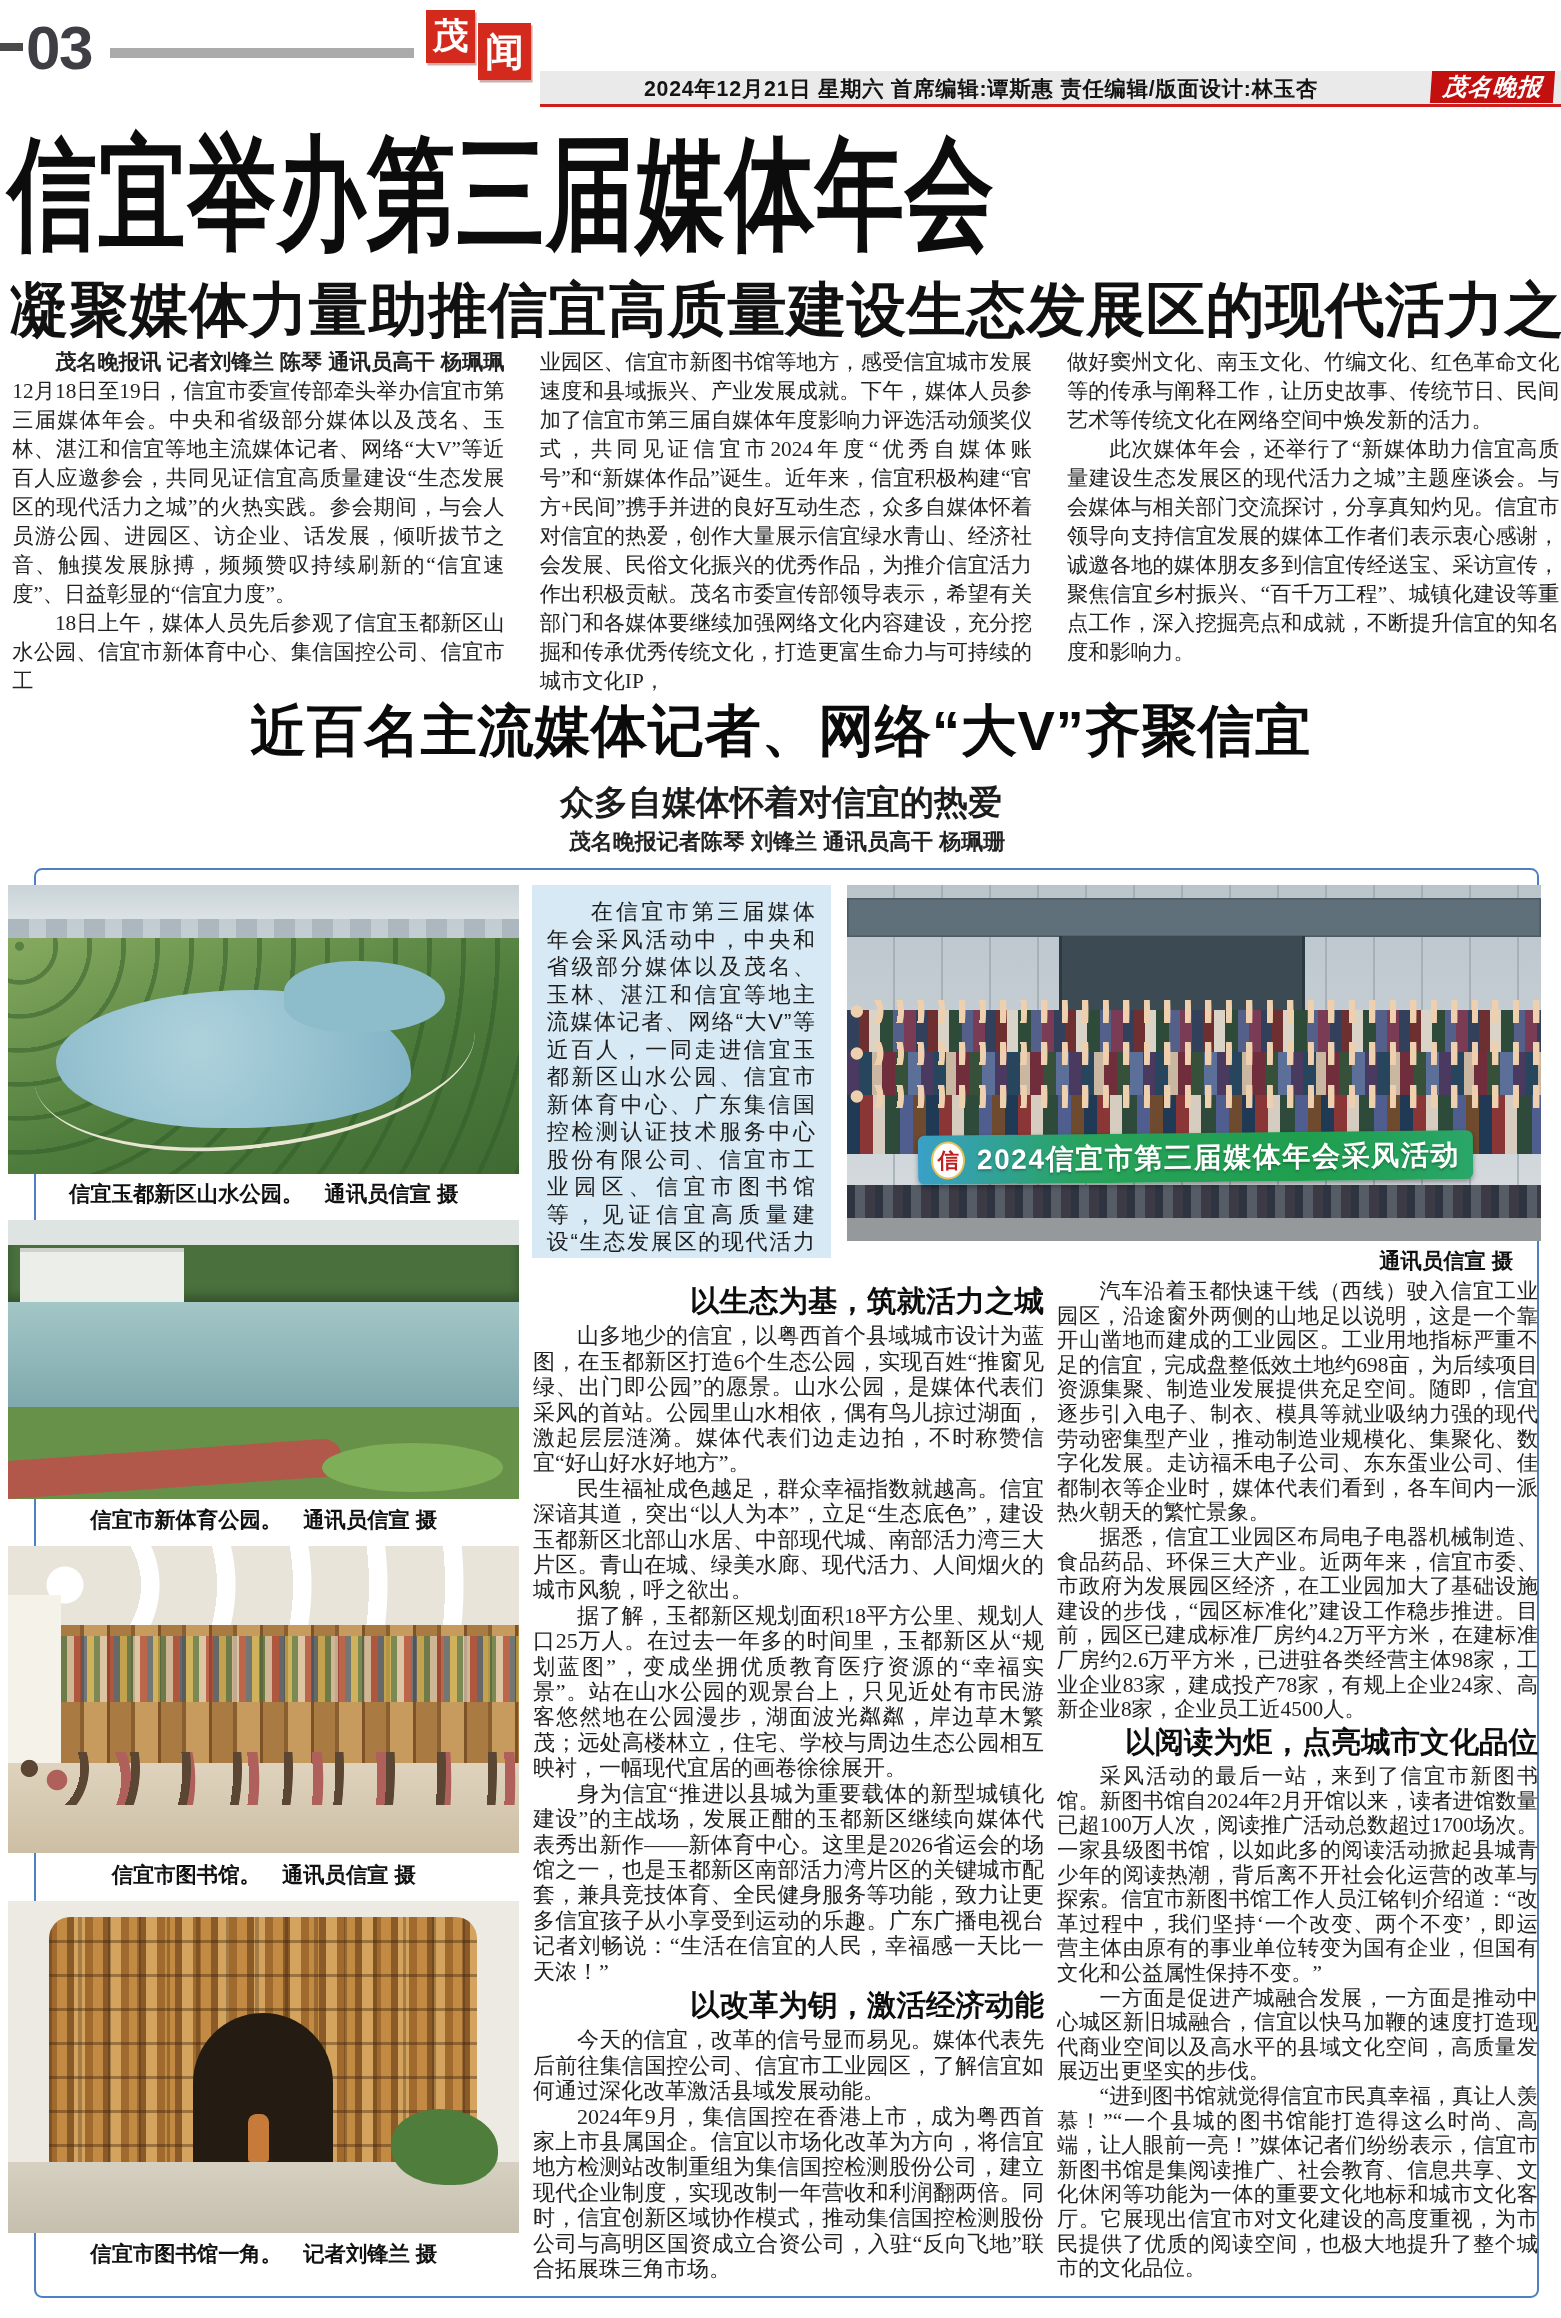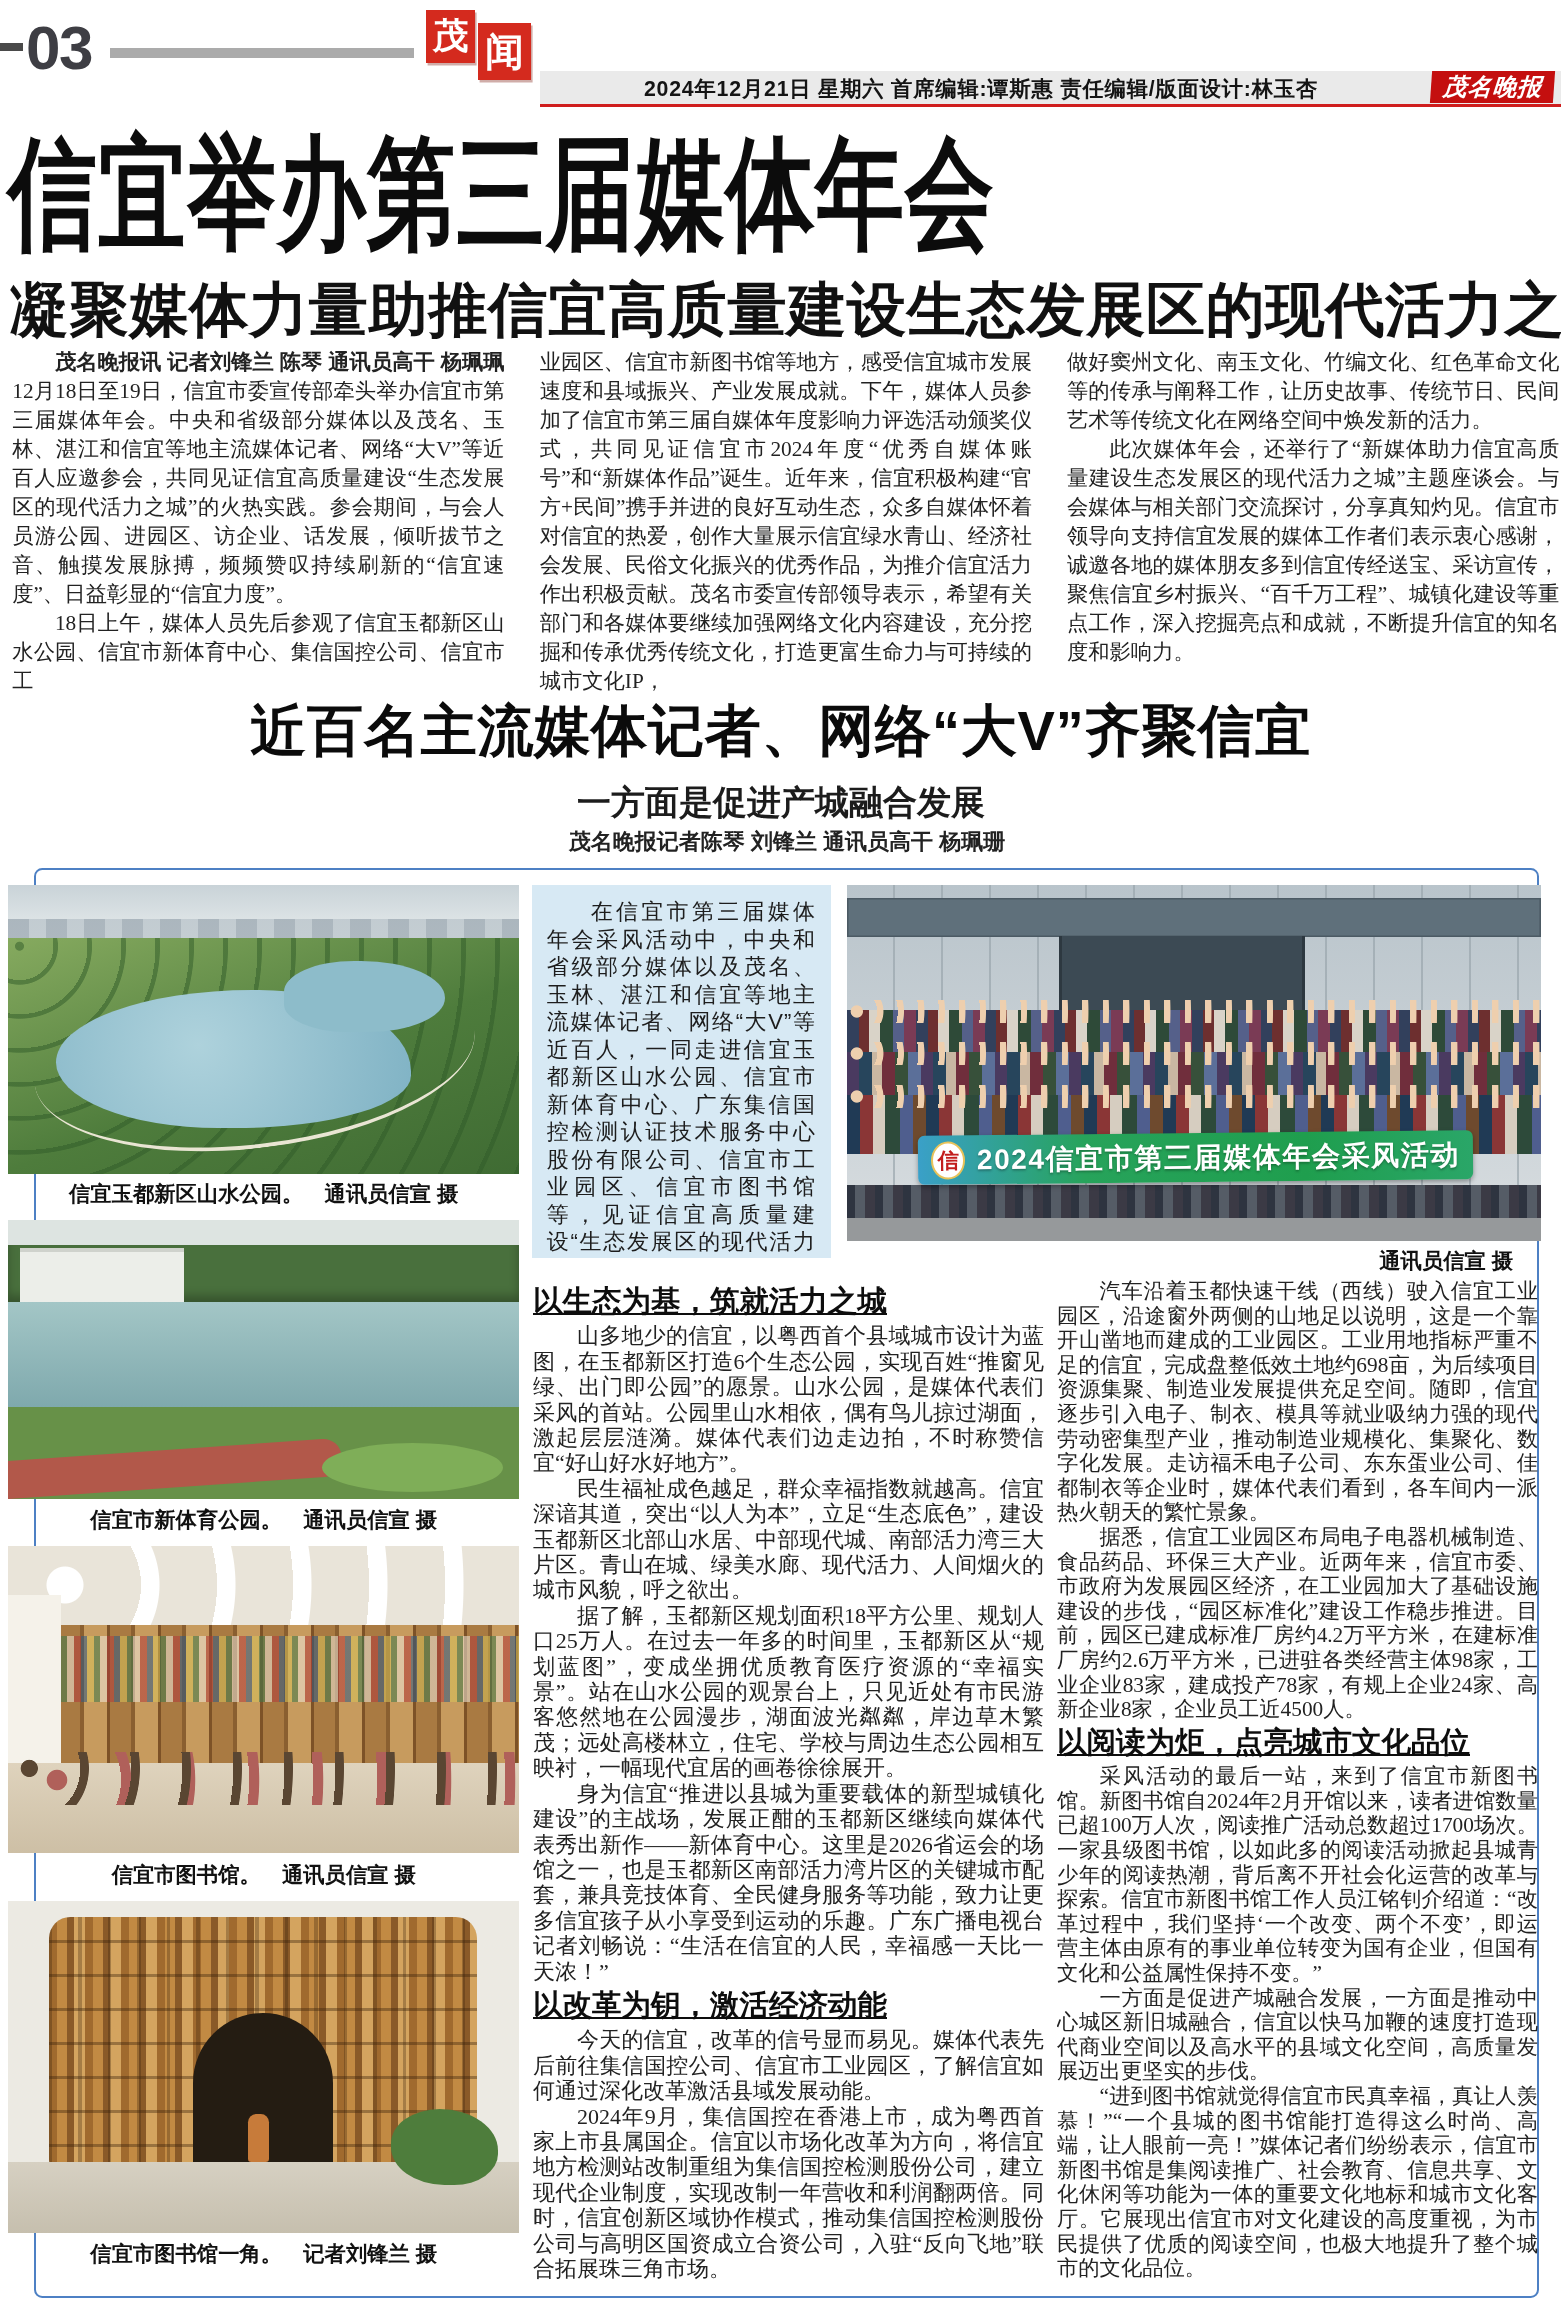--- a/index.html
+++ b/index.html
@@ -160,21 +160,21 @@
                  text-shadow:0 1.6px 2.5px rgba(0,0,0,.3); }
   .gp-cap { position:absolute; left:847px; top:1246px; width:694px; text-align:right; padding-right:28px;
             font-family:"Liberation Sans",sans-serif; font-size:21.3px; font-weight:700; color:#111; }
 
   
   .a2col { position:absolute; text-align:justify; color:#222; overflow:hidden; }
   .a2col p { text-indent:2em; }
   .ccol { left:533px; top:1280px; width:511px; height:1014px; font-size:22px; line-height:25.4px; }
   .rcol { left:1057px; top:1279px; width:481px; height:1016px; font-size:21.3px; line-height:24.6px; }
   .colhead { font-family:"Liberation Sans",sans-serif; font-size:29.5px; font-weight:800; color:#0d0d0d;
-             text-align:left; text-indent:0 !important; margin:8.2px 0 9.8px;text-decoration:underline; }
+             text-align:right; text-indent:0 !important; margin:8.2px 0 9.8px; }
 </style>
 </head>
 <body>
 
 <div class="page">
 
   <div class="pn-dash"></div>
   <div class="page-num">03</div>
   <div class="pn-rule"></div>
   <div class="badge badge-1">茂</div>
@@ -196,21 +196,21 @@
     <div class="a1col">
       <p class="noind">业园区、信宜市新图书馆等地方，感受信宜城市发展速度和县域振兴、产业发展成就。下午，媒体人员参加了信宜市第三届自媒体年度影响力评选活动颁奖仪式，共同见证信宜市2024年度“优秀自媒体账号”和“新媒体作品”诞生。近年来，信宜积极构建“官方+民间”携手并进的良好互动生态，众多自媒体怀着对信宜的热爱，创作大量展示信宜绿水青山、经济社会发展、民俗文化振兴的优秀作品，为推介信宜活力作出积极贡献。茂名市委宣传部领导表示，希望有关部门和各媒体要继续加强网络文化内容建设，充分挖掘和传承优秀传统文化，打造更富生命力与可持续的城市文化IP，</p>
     </div>
     <div class="a1col">
       <p class="noind">做好窦州文化、南玉文化、竹编文化、红色革命文化等的传承与阐释工作，让历史故事、传统节日、民间艺术等传统文化在网络空间中焕发新的活力。</p>
       <p>此次媒体年会，还举行了“新媒体助力信宜高质量建设生态发展区的现代活力之城”主题座谈会。与会媒体与相关部门交流探讨，分享真知灼见。信宜市领导向支持信宜发展的媒体工作者们表示衷心感谢，诚邀各地的媒体朋友多到信宜传经送宝、采访宣传，聚焦信宜乡村振兴、“百千万工程”、城镇化建设等重点工作，深入挖掘亮点和成就，不断提升信宜的知名度和影响力。</p>
     </div>
   </div>
 
   <div class="headline2">近百名主流媒体记者、网络“大V”齐聚信宜</div>
-  <div class="subtitle2">一方面是促进产城融合发展</div>
+  <div class="subtitle2">众多自媒体怀着对信宜的热爱</div>
   <div class="byline2">茂名晚报记者陈琴 刘锋兰 通讯员高干 杨珮珊</div>
 
   <div class="frame"></div>
 
   <div class="leadbox">
     <p>在信宜市第三届媒体年会采风活动中，中央和省级部分媒体以及茂名、玉林、湛江和信宜等地主流媒体记者、网络“大V”等近百人，一同走进信宜玉都新区山水公园、信宜市新体育中心、广东集信国控检测认证技术服务中心股份有限公司、信宜市工业园区、信宜市图书馆等，见证信宜高质量建设“生态发展区的现代活力之城”的火热实践。</p>
   </div>
 
   <div class="gp">
     <div class="mullions"></div>

